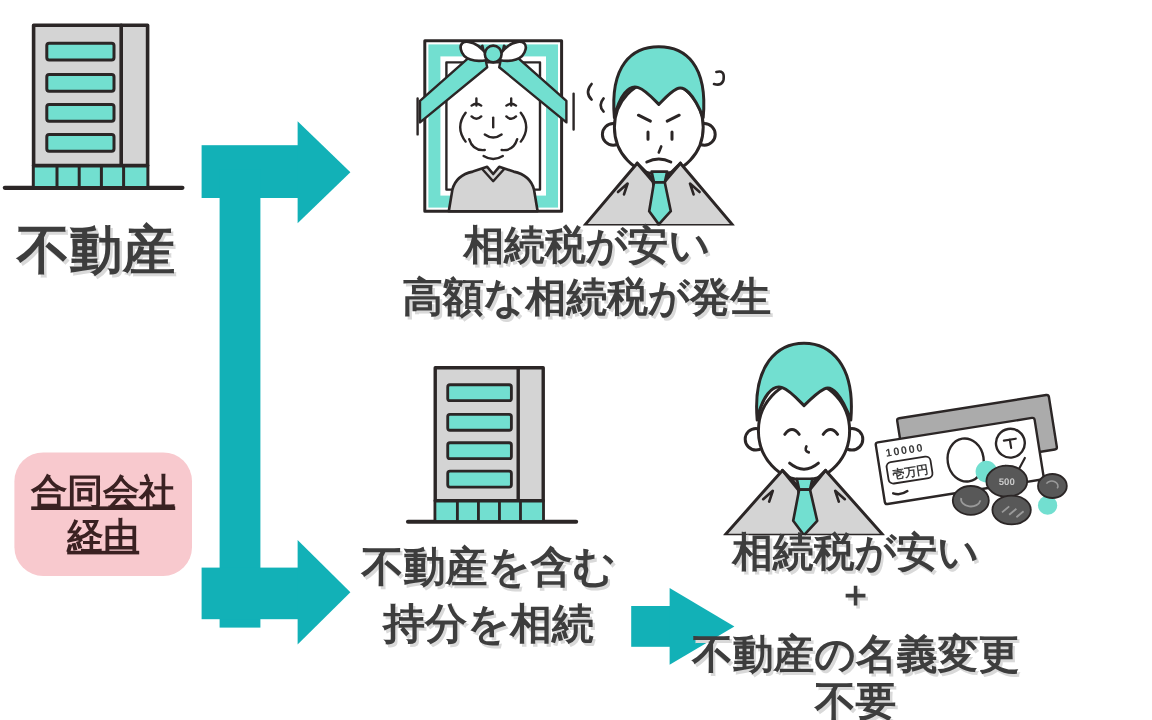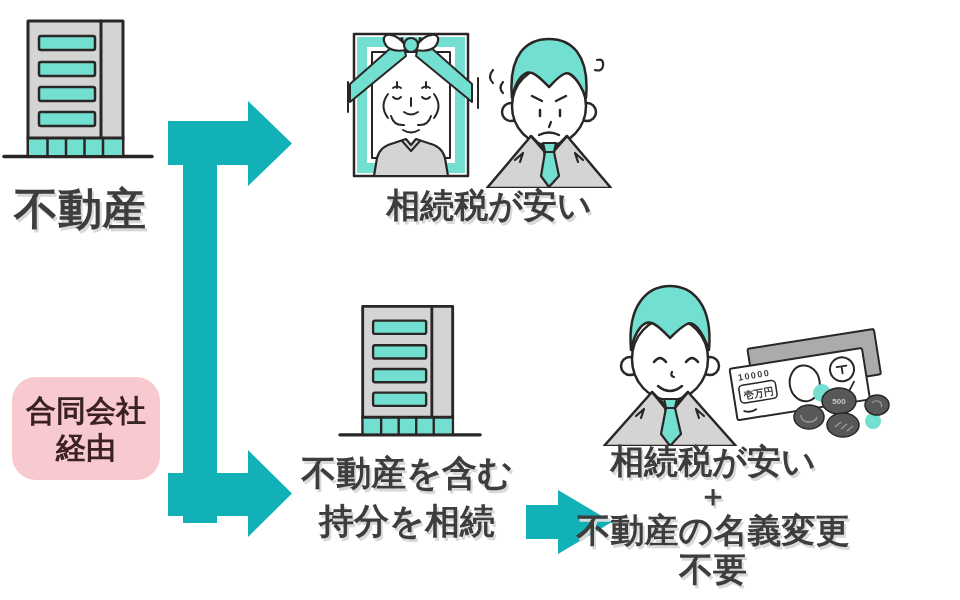--- a/index.html
+++ b/index.html
@@ -26,26 +26,26 @@
   .ring{stroke:var(--teal-light); fill:none; stroke-width:10;}
   .bill-t{font:700 9px "Liberation Sans",sans-serif; fill:#3a3a3a; letter-spacing:1.5px;}
   .bill-t2{font:700 10px "Liberation Sans",sans-serif; fill:#3a3a3a;}
   .coin-t{font:700 8px "Liberation Sans",sans-serif; fill:#c9c9c9;}
   
   #fudosan{left:-2px; top:186px; width:164px; font-size:44px; line-height:46px;}
   #cap-top{left:305px; top:184px; width:368px; font-size:34px; line-height:43px;}
   #cap-mid{left:284px; top:449px; width:246px; font-size:35px; line-height:48px;}
   #cap-right{left:560px; top:441px; width:306px; font-size:34px;}
   #cap-right .l1{line-height:40px;} #cap-right .lplus{font-size:30px; line-height:30px;}
-  #cap-right .l3{line-height:38px;} #cap-right .l4{line-height:40px;}
+  #cap-right .l3{line-height:38px;margin-top:16px;} #cap-right .l4{line-height:40px;}
   #badge{
     left:12px; top:377px; width:148px; height:103px; border-radius:24px;
     background:var(--badge-bg); color:var(--badge-ink);
     display:flex; flex-direction:column; align-items:center; justify-content:center;
-    font-weight:800; font-size:30px; line-height:37px; text-align:center;
+    font-weight:800; font-size:30px; line-height:37px; text-align:center;text-decoration:underline;
   }
 </style>
 </head>
 <body>
 
 <div class="canvas">
 
   <svg width="0" height="0" style="position:absolute" aria-hidden="true">
     <defs>
       <g id="bldg">
@@ -124,20 +124,21 @@
     <path class="s" stroke-width="2.2" d="M38,134 l8,-7 l-3,9 M106,134 l-8,-7 l3,9"></path>
     <path class="s" stroke-width="2.5" d="M54,110 L72,131 L90,110"></path>
     <g class="s f-teal" stroke-width="2.2">
       <polygon points="66,117 79,117 77,126 68,126"></polygon>
       <polygon points="68,126 77,126 82,150 72,161 64,150"></polygon>
     </g>
   </svg>
 
   <div class="cap" id="cap-top">
     <div>相続税が安い</div>
+    <div>高額な相続税が発生</div>
   </div>
 
   <div class="abs" id="badge">
     <div>合同会社</div>
     <div>経由</div>
   </div>
 
   <svg class="abs" style="left:336px;top:296px" width="150" height="144" viewBox="0 0 158 152">
     <use href="#bldg"></use>
   </svg>

